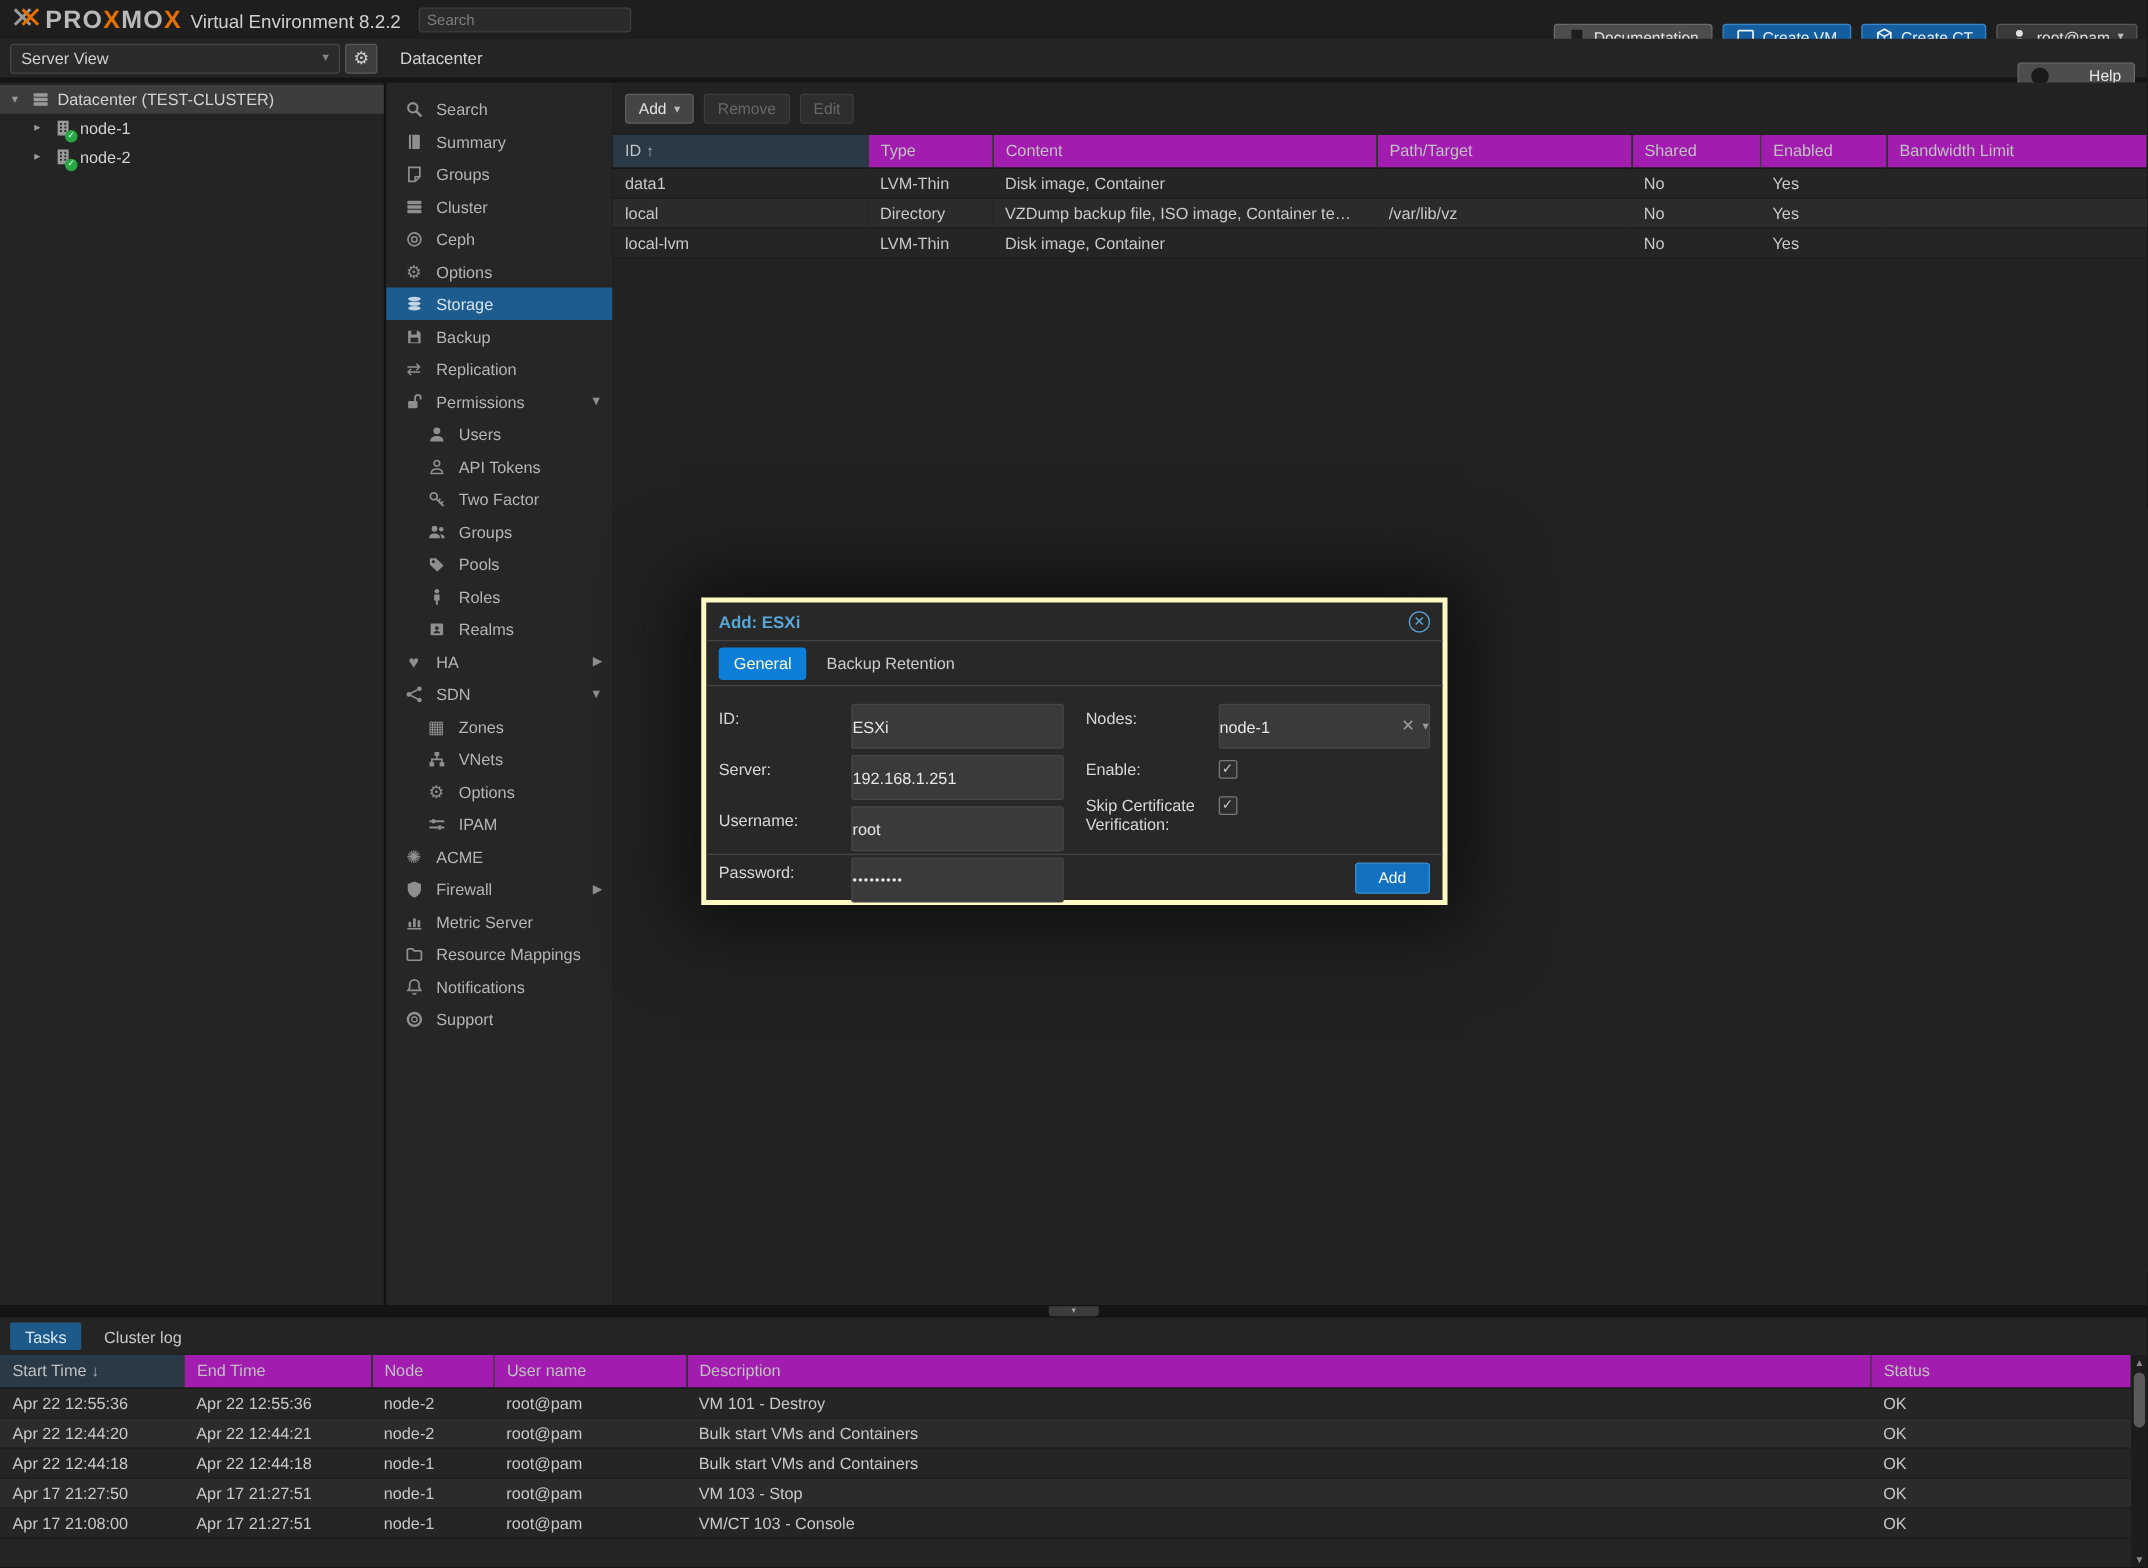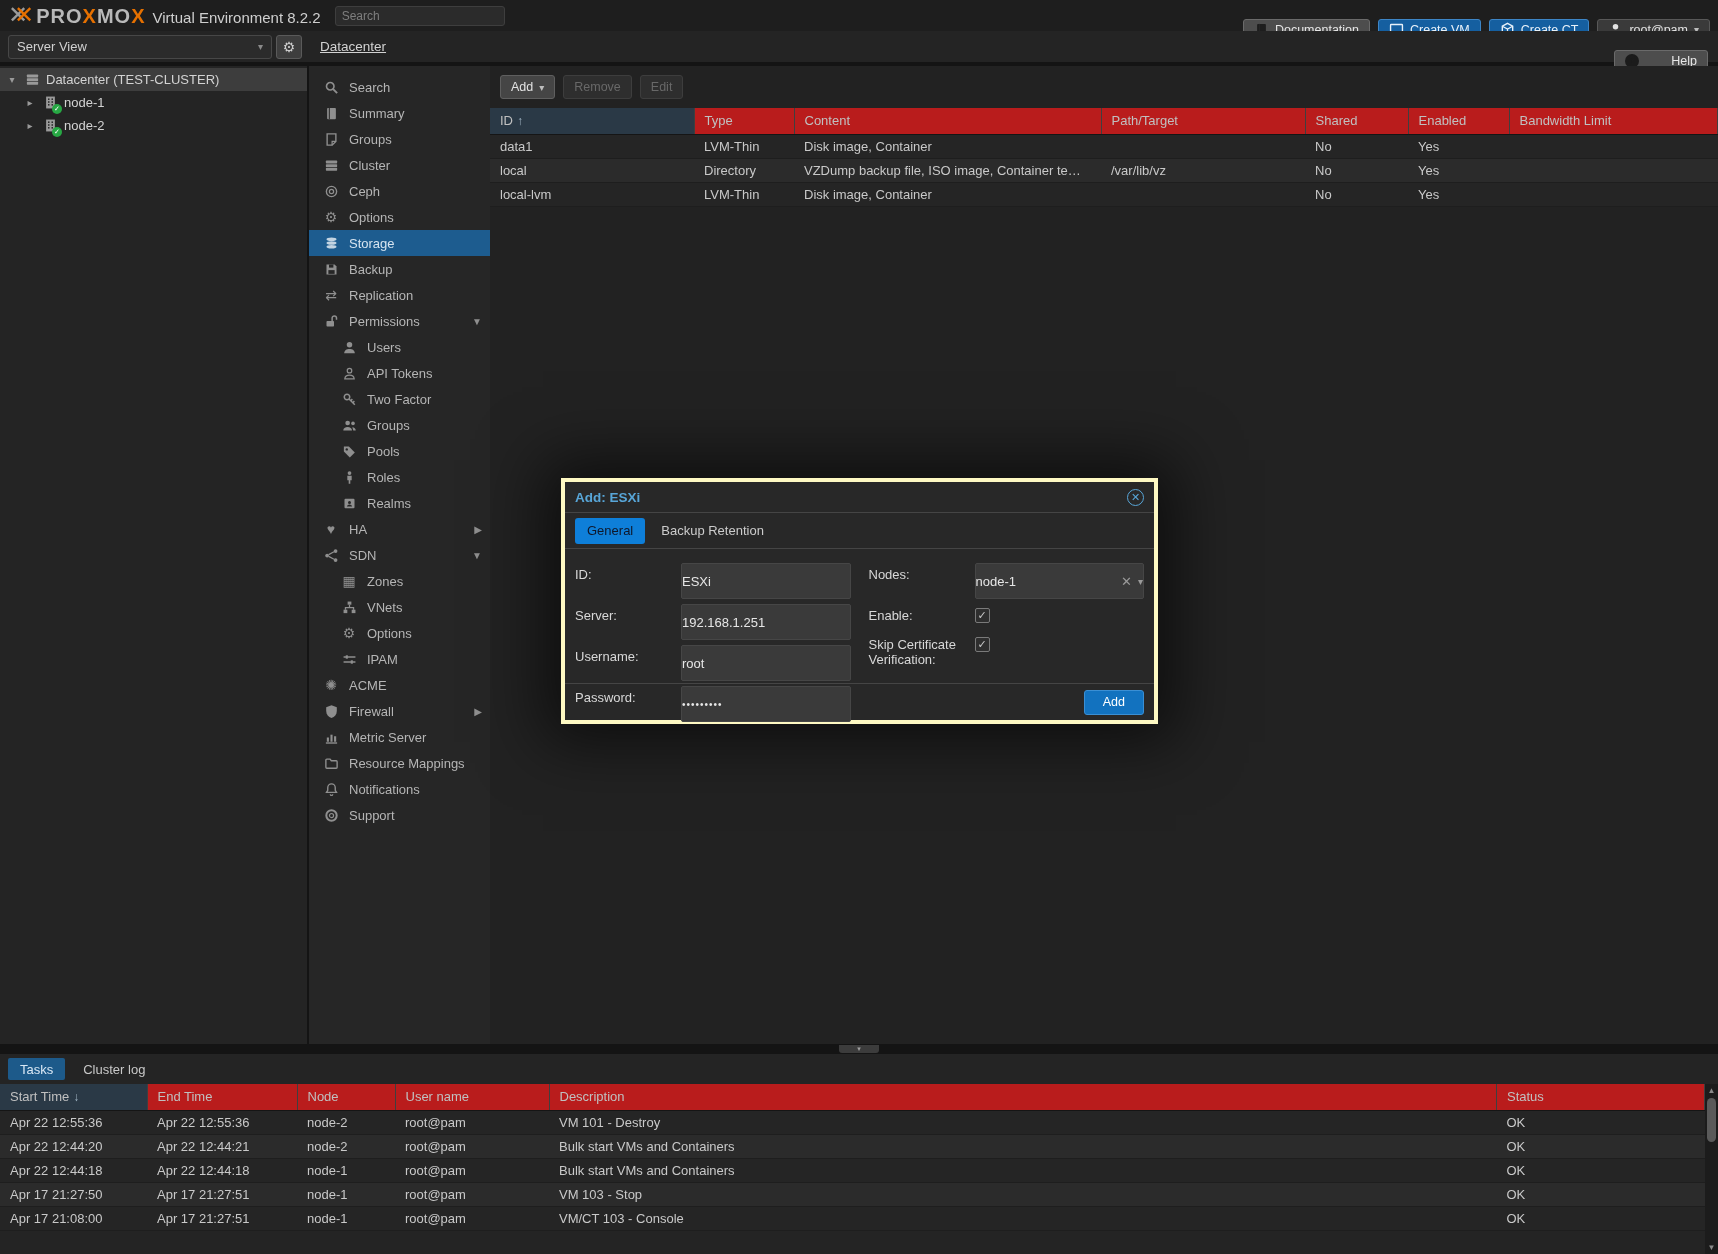--- a/index.html
+++ b/index.html
@@ -33,21 +33,21 @@
         display:inline-flex; align-items:center; justify-content:center; font-weight:bold; }
 
   
   .subbar { position:absolute; left:0; top:31px; width:1718px; height:33px; background:#242424;
             border-bottom:2px solid #141414; display:flex; align-items:center; }
   .sv-select { width:264px; height:24px; margin-left:8px; background:#2b2b2b; border:1px solid #474747;
                border-radius:3px; display:flex; align-items:center; padding:0 8px; color:#d0d0d0; cursor:pointer; }
   .sv-select .chev { margin-left:auto; color:#8a8a8a; }
   .gearbtn { width:26px; height:24px; margin-left:4px; background:#3e3e3e; border:1px solid #5a5a5a;
              border-radius:3px; color:#cfcfcf; font-size:14px; display:flex; align-items:center; justify-content:center; cursor:pointer; }
-  .crumb { margin-left:18px; color:#d2d2d2; font-size:13.5px;text-decoration:underline; }
+  .crumb { margin-left:18px; color:#d2d2d2; font-size:13.5px; }
   .helpbtn { margin-left:auto; margin-right:10px;gap:32px; }
 
   
   .tree { position:absolute; left:0; top:66px; width:307px; height:978px; background:#242424; padding-top:2px; }
   .trow { height:23px; display:flex; align-items:center; gap:5px; padding-left:6px; cursor:pointer; color:#d3d3d3; }
   .trow.sel { background:#3d3d3d; }
   .trow .caret { width:12px; color:#9a9a9a; font-size:10px; text-align:center; }
   .trow.node { padding-left:24px; }
   .ticon { position:relative; width:18px; height:16px; color:#9a9a9a; display:flex; align-items:center; justify-content:center; }
   .badge { position:absolute; right:-3px; bottom:-3px; width:10px; height:10px; border-radius:50%;
@@ -63,21 +63,21 @@
   .nav-item.sel .nicon { color:#c3d4e2; }
   .nav-item .narrow { margin-left:auto; color:#8f8f8f; font-size:10px; }
 
   
   .main { position:absolute; left:490px; top:66px; width:1228px; height:978px; background:#222222; }
   .toolbar { height:42px; display:flex; align-items:center; gap:8px; padding:0 10px; }
   .btn { height:24px; padding:0 10px; border-radius:3px; display:inline-flex; align-items:center; gap:6px; font-size:12.5px; cursor:pointer; }
   .btn.norm { background:#454545; border:1px solid #5f5f5f; color:#e2e2e2; }
   .btn.dis  { background:#2e2e2e; border:1px solid #3d3d3d; color:#686868; cursor:default; }
   table.grid { width:100%; border-collapse:collapse; table-layout:fixed; }
-  table.grid th { background:#b91c1c; border-right:1px solid #3f3f3f; border-bottom:1px solid #151515;
+  table.grid th { background:#a21caf; border-right:1px solid #3f3f3f; border-bottom:1px solid #151515;
                   height:26px; text-align:left; font-weight:normal; color:#c0c0c0; padding:0 10px; white-space:nowrap; overflow:hidden; }
   table.grid th.sorted { background:#2a3946; }
   table.grid td { height:24px; padding:0 10px; color:#c9c9c9; border-bottom:1px solid #1e1e1e;
                   white-space:nowrap; overflow:hidden; text-overflow:ellipsis; }
   table.grid tr.odd td { background:#252525; }
   table.grid tr.even td { background:#2b2b2b; }
   .sort { color:#9fb3c2; font-size:12px; margin-left:4px; }
 
   
   .splitter { position:absolute; left:0; top:1044px; width:1718px; height:10px; background:#141414; }
@@ -96,21 +96,21 @@
 
   
   .dialog { position:absolute; left:561px; top:478px; width:597px; height:246px; background:#282828;
             border:4px solid #fef9c3; box-shadow:0 0 60px 18px rgba(0,0,0,.6); z-index:10; }
   .dlg-title { height:31px; display:flex; align-items:center; padding:0 10px; border-bottom:1px solid #454545; }
   .dlg-title .t { color:#58a6d8; font-size:13.5px; font-weight:bold; }
   .dlg-close { margin-left:auto; width:17px; height:17px; border-radius:50%; border:1.5px solid #58a6d8;
                color:#58a6d8; font-size:11px; display:flex; align-items:center; justify-content:center; cursor:pointer; }
   .dlg-tabs { height:36px; display:flex; align-items:center; gap:4px; padding:0 10px; border-bottom:1px solid #454545; }
   .dtab { height:26px; padding:0 12px; border-radius:3px; display:inline-flex; align-items:center; cursor:pointer; color:#cccccc; }
-  .dtab.active { background:#0e7fd9; color:#0f172a; }
+  .dtab.active { background:#0e7fd9; color:#fef9c3; }
   .dlg-form { display:flex; padding:14px 10px 0 10px; gap:18px; }
   .fcol { flex:1; }
   .frow { display:flex; margin-bottom:5px; min-height:24px; }
   .flabel { width:106px; min-width:106px; color:#d8d8d8; padding-top:4px; line-height:15px; }
   .finput { flex:1; height:36px; background:#3a3a3a; border:1px solid #464646; border-radius:2px;
             color:#e6e6e6; display:flex; align-items:center; padding:0 0; }
   .combo { gap:6px; }
   .combo .cval { flex:1; }
   .combo .cx { color:#9a9a9a; cursor:pointer; font-size:13px; }
   .combo .chev { color:#9a9a9a; cursor:pointer; }

